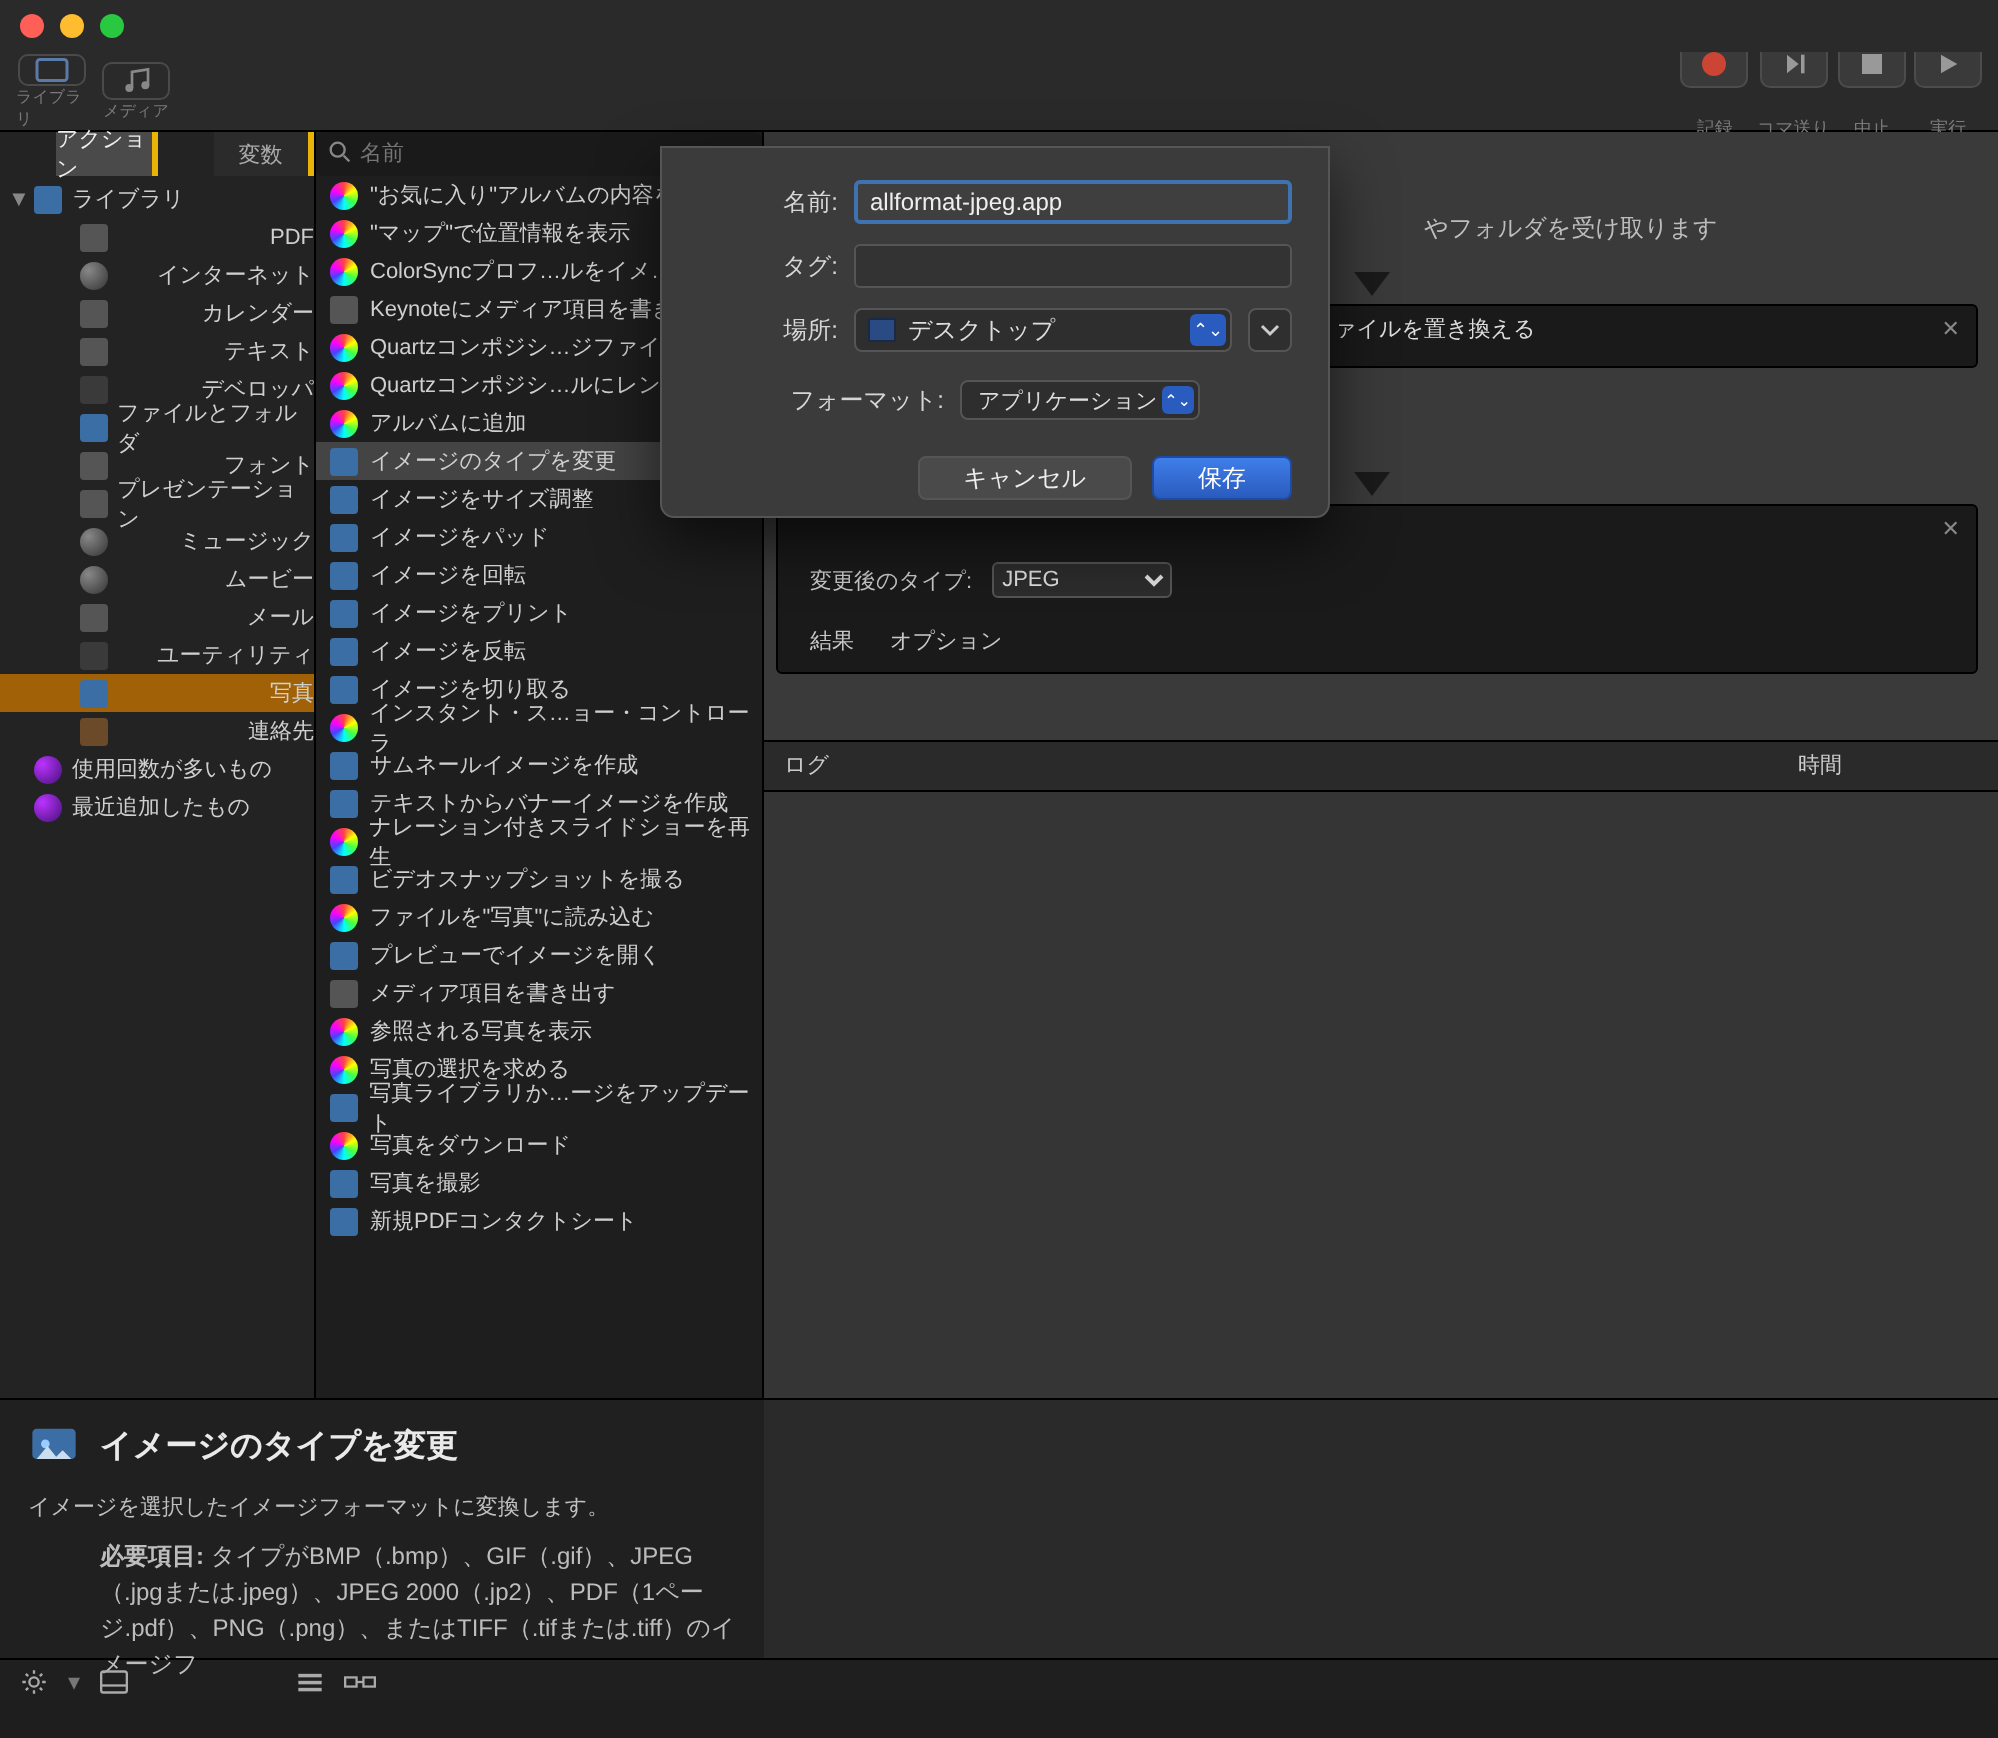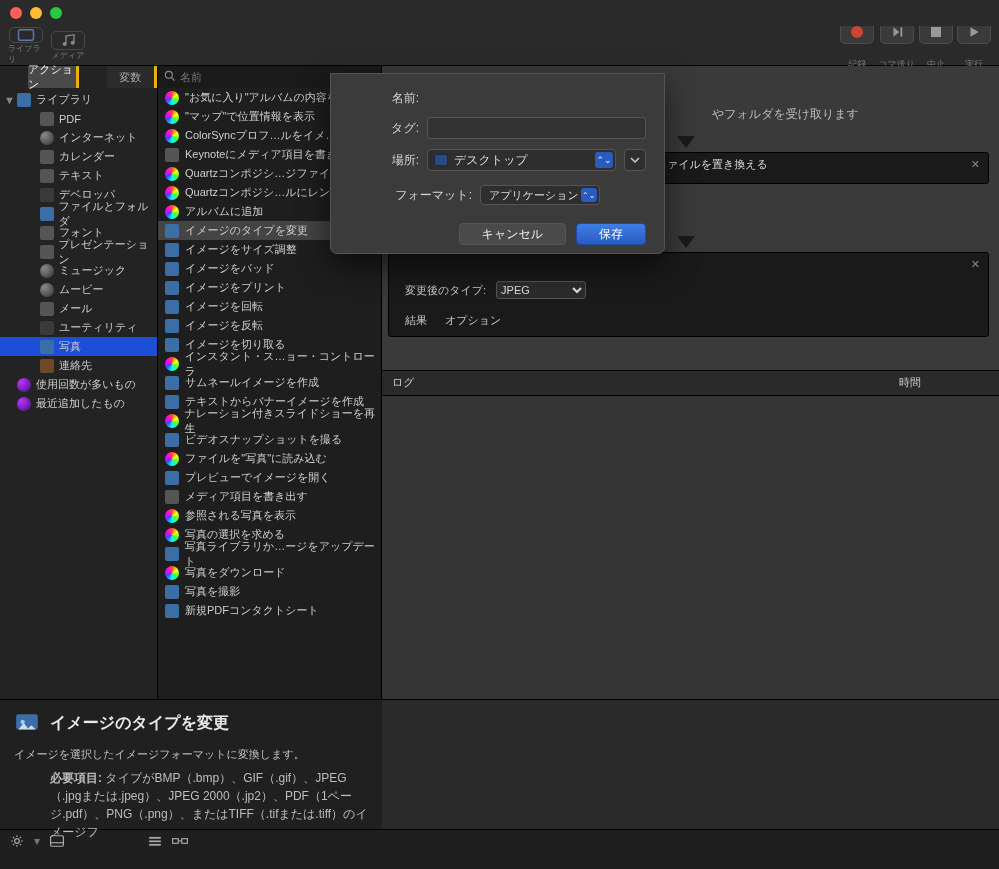--- a/index.html
+++ b/index.html
@@ -37,22 +37,22 @@
   .tabs .tab.active { background:#4a4a4a; color:#eee; }
 
   .search { margin-top:0; }
   .search input { width:100%; height:22px; background:#1a1a1a; border:none; border-radius:4px; color:#aaa; padding:0 22px; font-size:11px; }
   .search-wrap { position:relative; }
   .search-wrap .mag { position:absolute; left:5px; top:3px; color:#777; }
 
   .tree { flex:1; overflow:auto; font-size:11px; padding-top:2px;}
   .tree .row { height:19px; display:flex; align-items:center; padding-left:4px; gap:4px; color:#cfcfcf; cursor:default;}
   .tree .row.l1 { padding-left:4px; }
-  .tree .row.l2 { padding-left:39px; }
-  .tree .row.sel { background:#1d4ed8; }
+  .tree .row.l2 { padding-left:39px;justify-content:space-between; }
+  .tree .row.sel { background:#a16207; }
   .tree .disc { display:inline-block; width:8px; text-align:center; color:#888;}
   .tree .icn { width:16px; height:16px; display:inline-flex;align-items:center;justify-content:center; font-size:10px;}
 
   .list { flex:1; overflow:auto; font-size:11px; }
   .list .row { height:19px; display:flex; align-items:center; padding-left:6px; gap:5px; color:#cfcfcf;}
   .list .row.sel { background:#444; }
   .list .icn { width:16px; height:16px; display:inline-flex;align-items:center;justify-content:center;}
 
   .circ { width:14px;height:14px;border-radius:50%; background:radial-gradient(circle at 30% 30%, #888, #333); display:inline-block;}
   .circ.col { background: conic-gradient(#f44,#ff0,#4f4,#0ff,#44f,#f0f,#f44); }
@@ -362,27 +362,27 @@
         <div class="row ">
           <span class="icn">
             <span class="sq b"></span>
           </span>
           <span>イメージをパッド</span>
         </div>
         <div class="row ">
           <span class="icn">
             <span class="sq b"></span>
           </span>
+          <span>イメージを回転</span>
+        </div>
+        <div class="row ">
+          <span class="icn">
+            <span class="sq b"></span>
+          </span>
           <span>イメージをプリント</span>
-        </div>
-        <div class="row ">
-          <span class="icn">
-            <span class="sq b"></span>
-          </span>
-          <span>イメージを回転</span>
         </div>
         <div class="row ">
           <span class="icn">
             <span class="sq b"></span>
           </span>
           <span>イメージを反転</span>
         </div>
         <div class="row ">
           <span class="icn">
             <span class="sq b"></span>
@@ -567,20 +567,21 @@
         <rect x="17" y="6" width="10" height="8" fill="none" stroke="#aaa" stroke-width="2"></rect>
         <line x1="11" y1="10" x2="17" y2="10" stroke="#aaa" stroke-width="2"></line>
       </svg>
   </span>
   <div class="spacer" style="flex:20"></div>
 </div>
 
 <div class="sheet">
   <div class="frow">
     <div class="flab">名前:</div>
+    <input type="text" value="allformat-jpeg.app" style="">
   </div>
   <div class="frow">
     <div class="flab">タグ:</div>
     <input type="text" class="tag" style="">
   </div>
   <div class="frow">
     <div class="flab">場所:</div>
     <div class="locsel">
       <span class="deskicon"></span>
       <span>デスクトップ</span>

